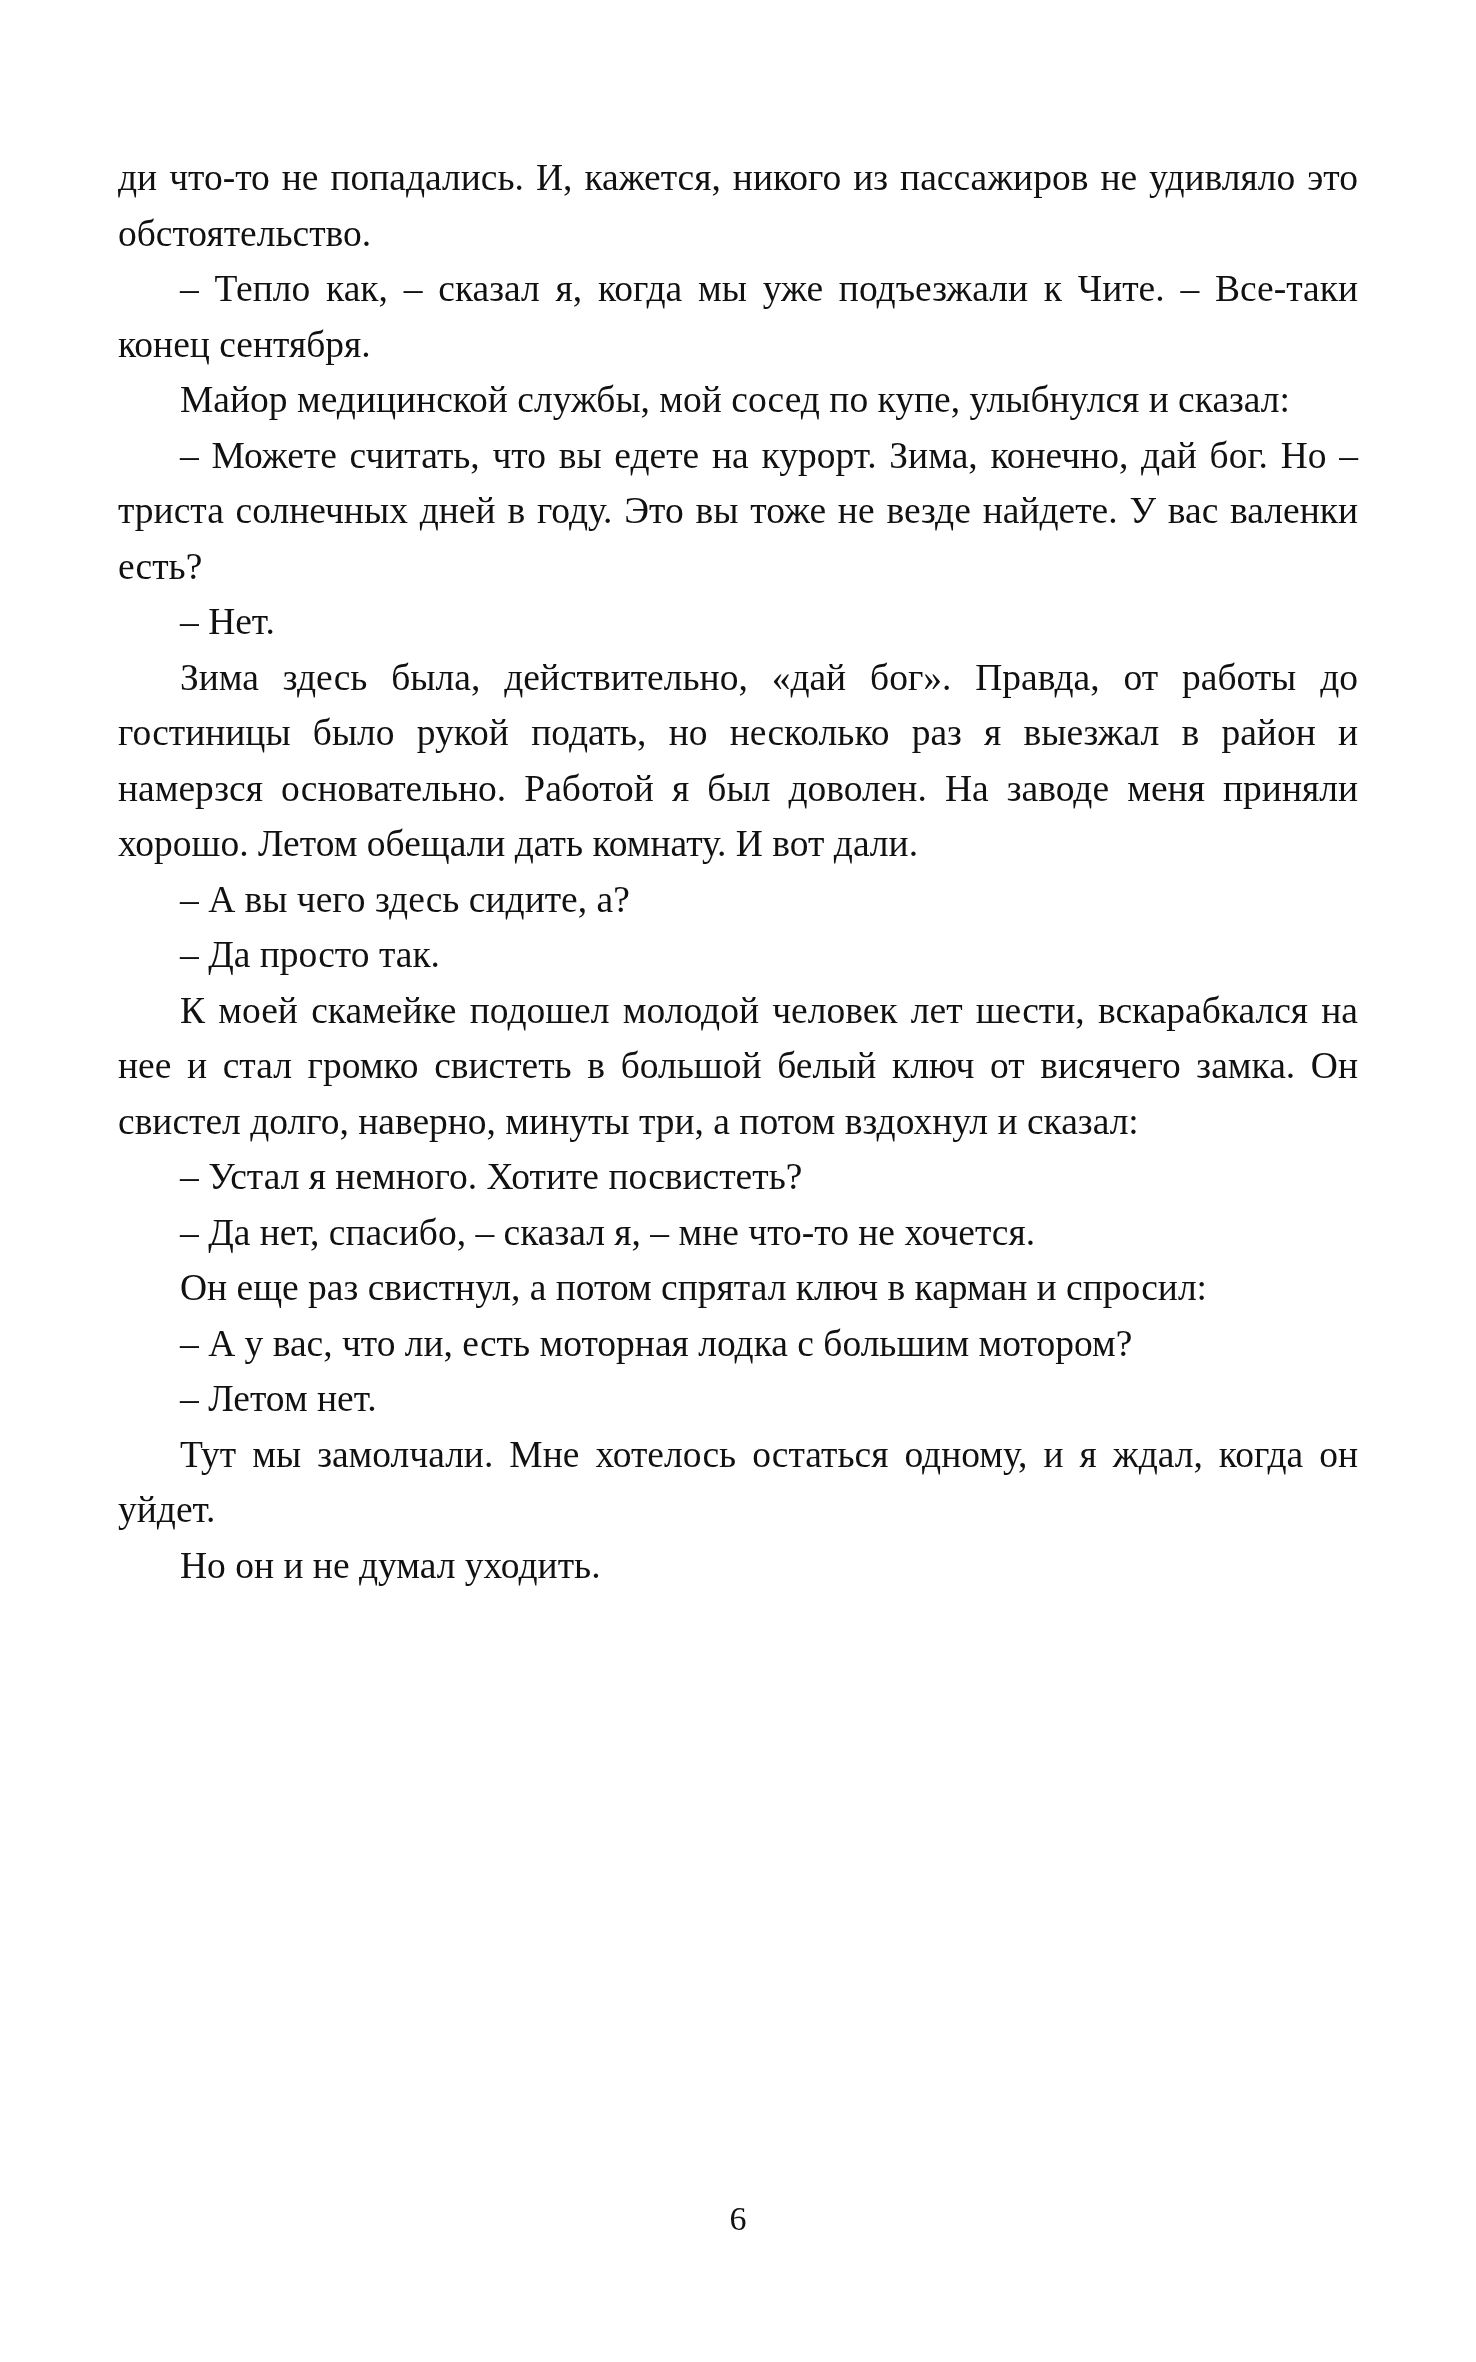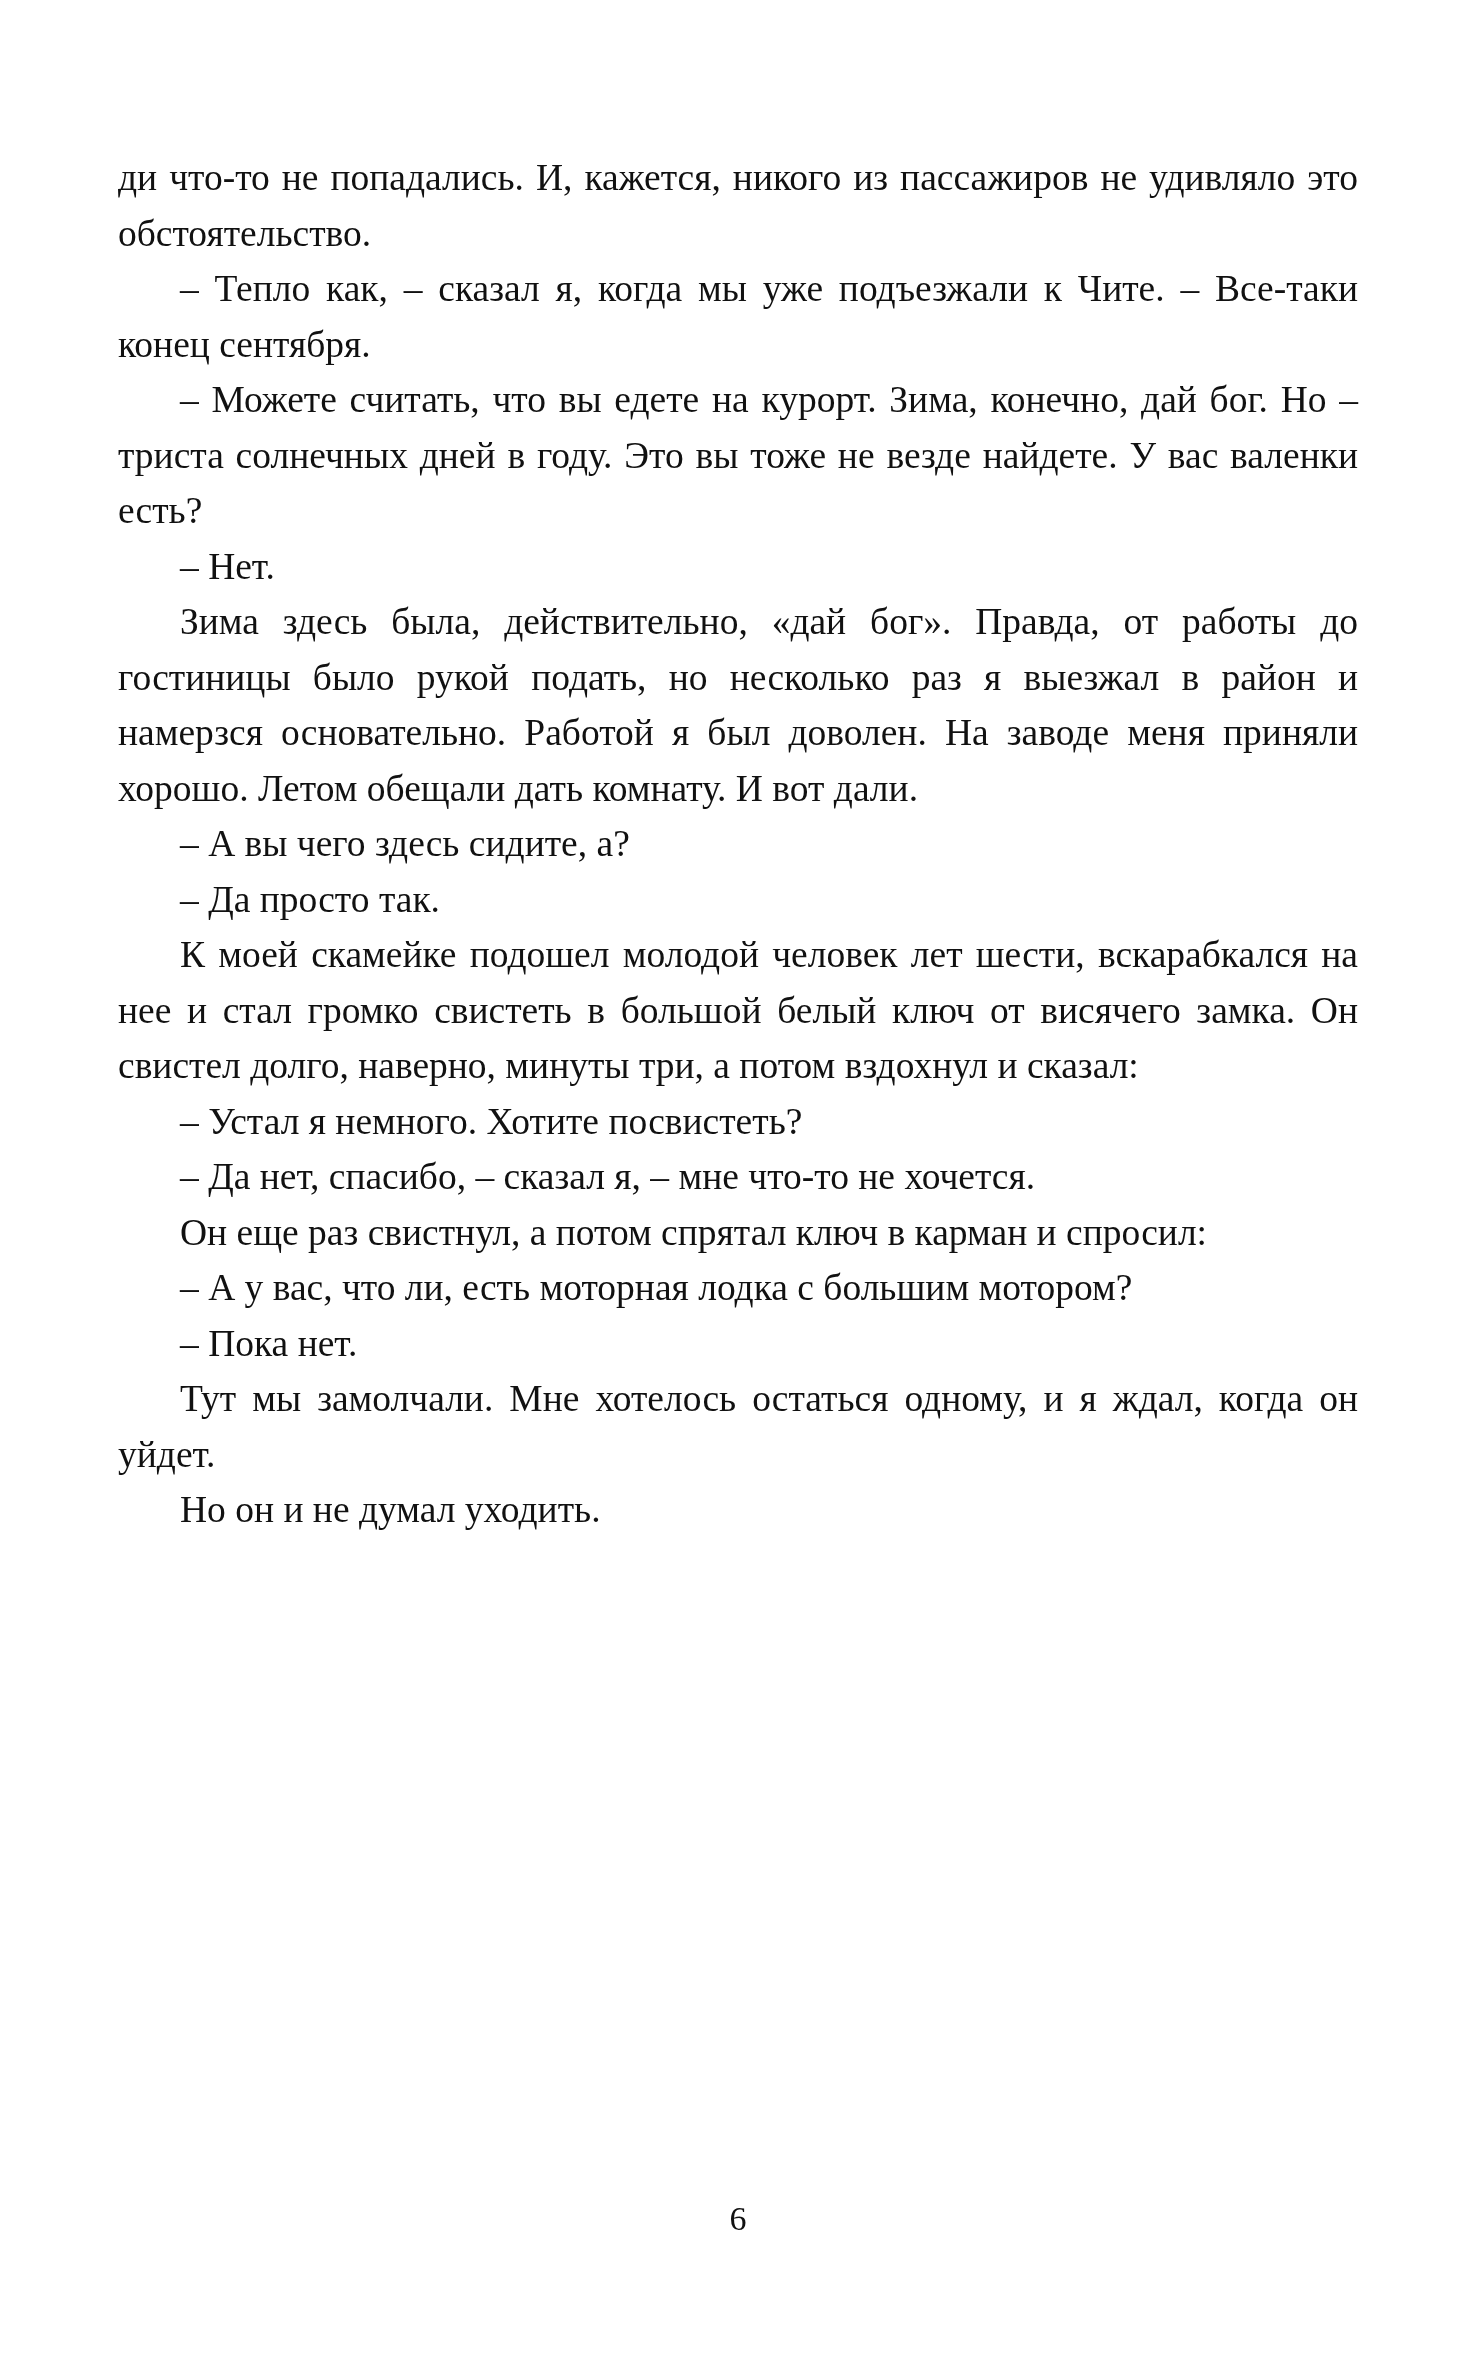--- a/index.html
+++ b/index.html
@@ -53,28 +53,29 @@
     color: #111111;
   }
 </style>
 </head>
 <body>
 
 <div class="page">
   <div class="text-block" id="text-block">
       <p class="para noindent">ди что-то не попадались. И, кажется, никого из пассажиров не удивляло это обстоятельство.</p>
       <p class="para indent">– Тепло как, – сказал я, когда мы уже подъезжали к Чите. – Все-таки конец сентября.</p>
+      <p class="para indent">Майор медицинской службы, мой сосед по купе, улыб­нулся и сказал:</p>
       <p class="para indent">– Можете считать, что вы едете на курорт. Зима, конеч­но, дай бог. Но – триста солнечных дней в году. Это вы тоже не везде найдете. У вас валенки есть?</p>
       <p class="para indent">– Нет.</p>
       <p class="para indent">Зима здесь была, действительно, «дай бог». Правда, от работы до гостиницы было рукой подать, но несколько раз я выезжал в район и намерзся основательно. Работой я был до­волен. На заводе меня приняли хорошо. Летом обещали дать комнату. И вот дали.</p>
       <p class="para indent">– А вы чего здесь сидите, а?</p>
       <p class="para indent">– Да просто так.</p>
       <p class="para indent">К моей скамейке подошел молодой человек лет шести, вскарабкался на нее и стал громко свистеть в большой белый ключ от висячего замка. Он свистел долго, наверно, минуты три, а потом вздохнул и сказал:</p>
       <p class="para indent">– Устал я немного. Хотите посвистеть?</p>
       <p class="para indent">– Да нет, спасибо, – сказал я, – мне что-то не хочется.</p>
       <p class="para indent">Он еще раз свистнул, а потом спрятал ключ в карман и спросил:</p>
       <p class="para indent">– А у вас, что ли, есть моторная лодка с большим мото­ром?</p>
-      <p class="para indent">– Пока нет.</p>
+      <p class="para indent">– Летом нет.</p>
       <p class="para indent">Тут мы замолчали. Мне хотелось остаться одному, и я ждал, когда он уйдет.</p>
       <p class="para indent">Но он и не думал уходить.</p>
     </div>
   <div class="page-number">6</div>
 </div>
 
 </body></html>

